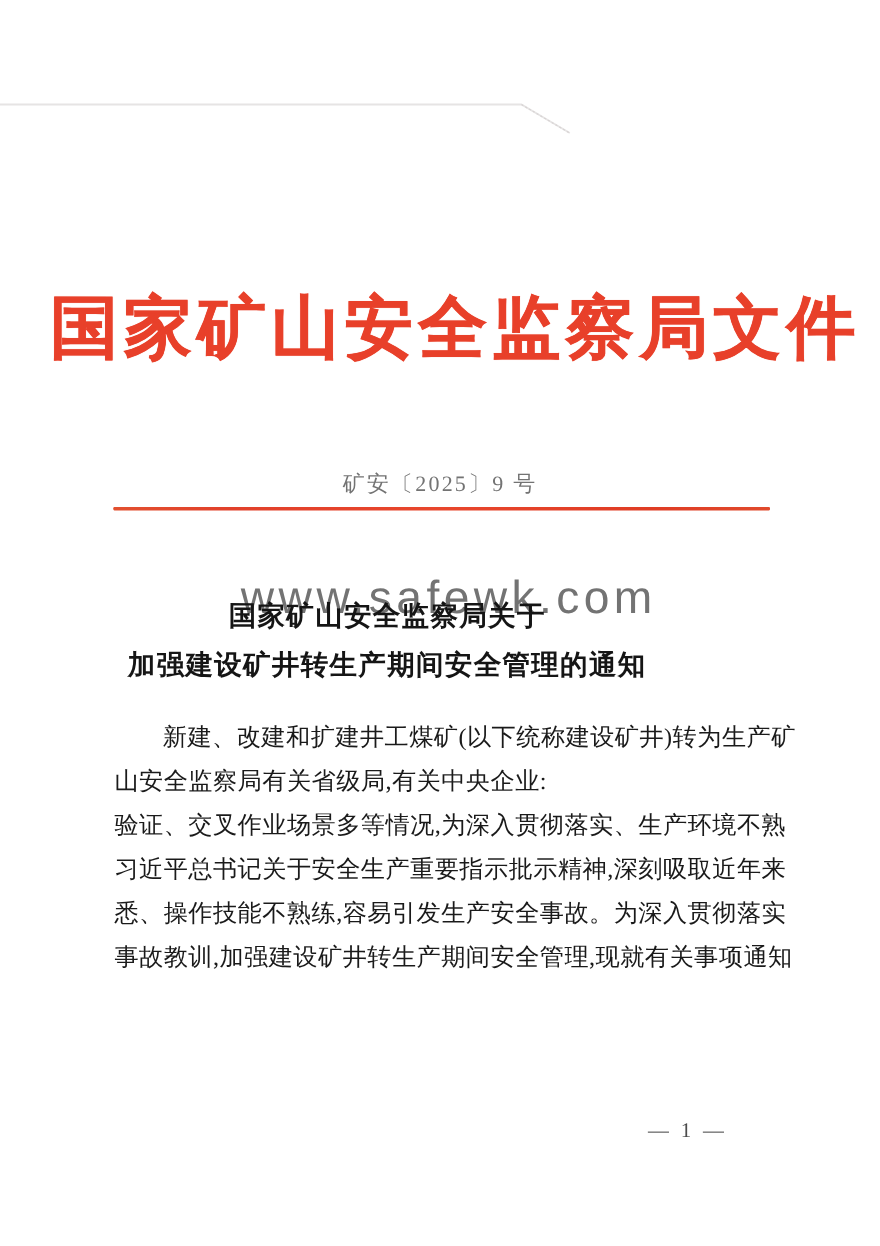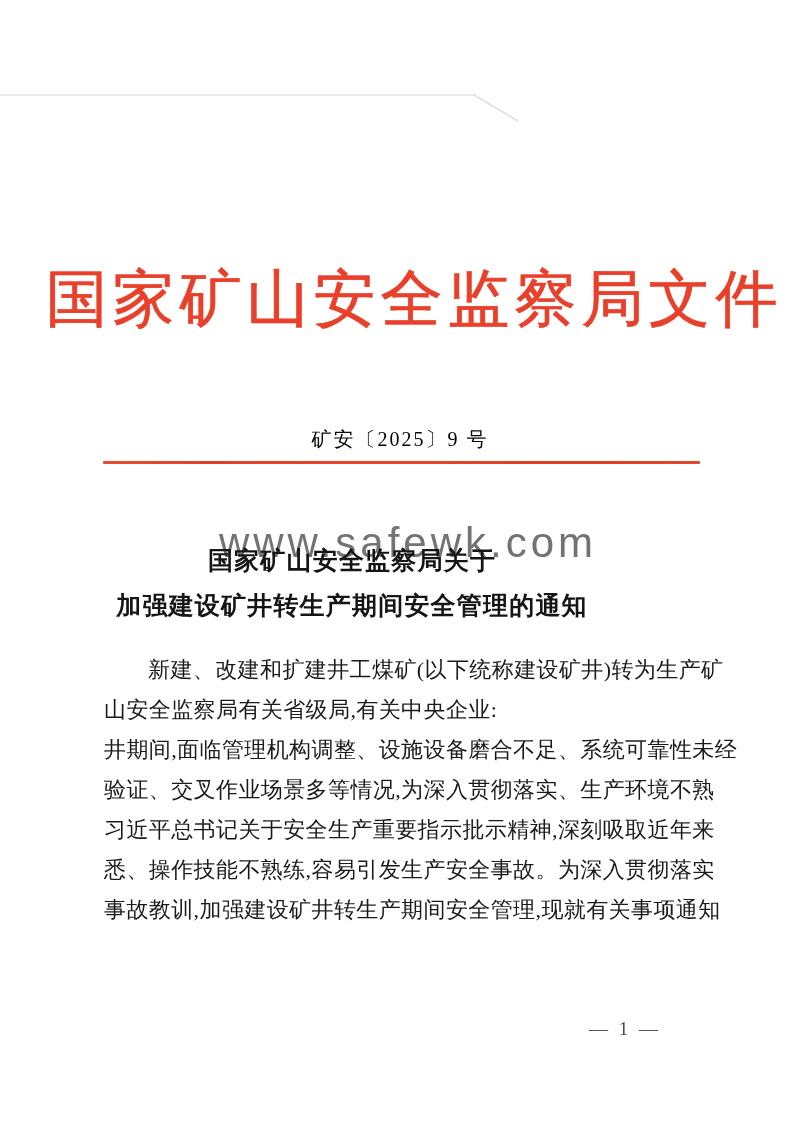--- a/index.html
+++ b/index.html
@@ -35,42 +35,42 @@
   .masthead {
     position: absolute;
     left: 0;
     top: 268px;
     width: 800px;
     text-align: center;
   }
   .masthead-title {
     display: inline-block;
     font-family: "Liberation Serif", "DejaVu Serif", serif;
-    font-weight: 400;
+    font-weight: 700;
     font-size: 62px;
     line-height: 1;
     letter-spacing: 5px;
     color: #e8402a;
     white-space: nowrap;
     -webkit-text-stroke: 0.6px #e8402a;
     text-shadow: 0 0 1px rgba(232,64,42,0.45);
     margin-left: 28px;
   }
 
   
   .doc-number {
     position: absolute;
     left: 0;
     top: 426px;
     width: 800px;
     text-align: center;
     font-family: "Liberation Serif", "DejaVu Serif", serif;
     font-size: 20px;
     letter-spacing: 2px;
-    color: #000000;
+    color: #737373;
     white-space: nowrap;
   }
 
   
   .red-rule {
     position: absolute;
     left: 103px;
     top: 461px;
     width: 597px;
     height: 3px;
@@ -175,21 +175,20 @@
     <div class="heading-line">加强建设矿井转生产期间安全管理的通知</div>
   </div>
 
   <div class="body-block">
 
 
     <div class="body-line indent">新建、改建和扩建井工煤矿(以下统称建设矿井)转为生产矿</div>
 
     <div class="body-line">山安全监察局有关省级局,有关中央企业:</div>
 
-    <div class="body-line">井期间,面临管理机构调整、设施设备磨合不足、系统可靠性未经</div>
 
     <div class="body-line">验证、交叉作业场景多等情况,为深入贯彻落实、生产环境不熟</div>
 
     <div class="body-line">习近平总书记关于安全生产重要指示批示精神,深刻吸取近年来</div>
 
     <div class="body-line">悉、操作技能不熟练,容易引发生产安全事故。为深入贯彻落实</div>
 
     <div class="body-line">事故教训,加强建设矿井转生产期间安全管理,现就有关事项通知</div>
 
   </div>

